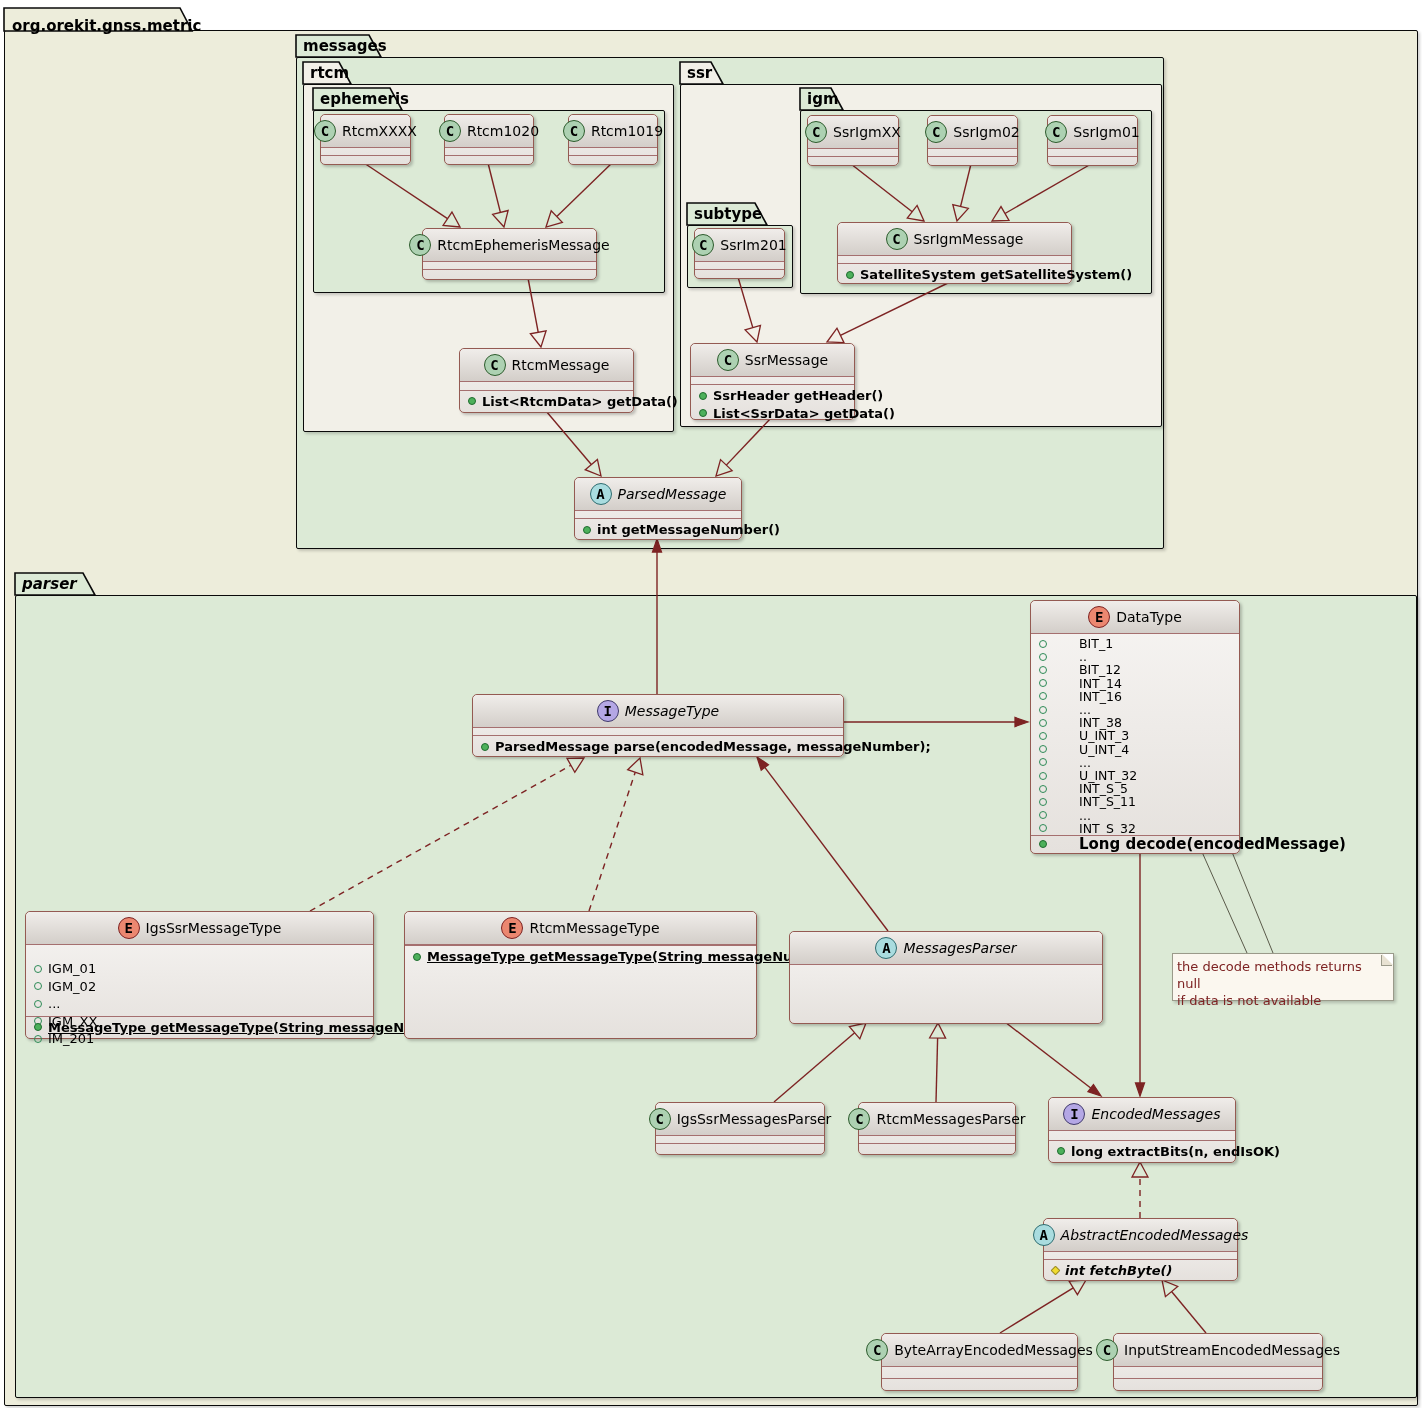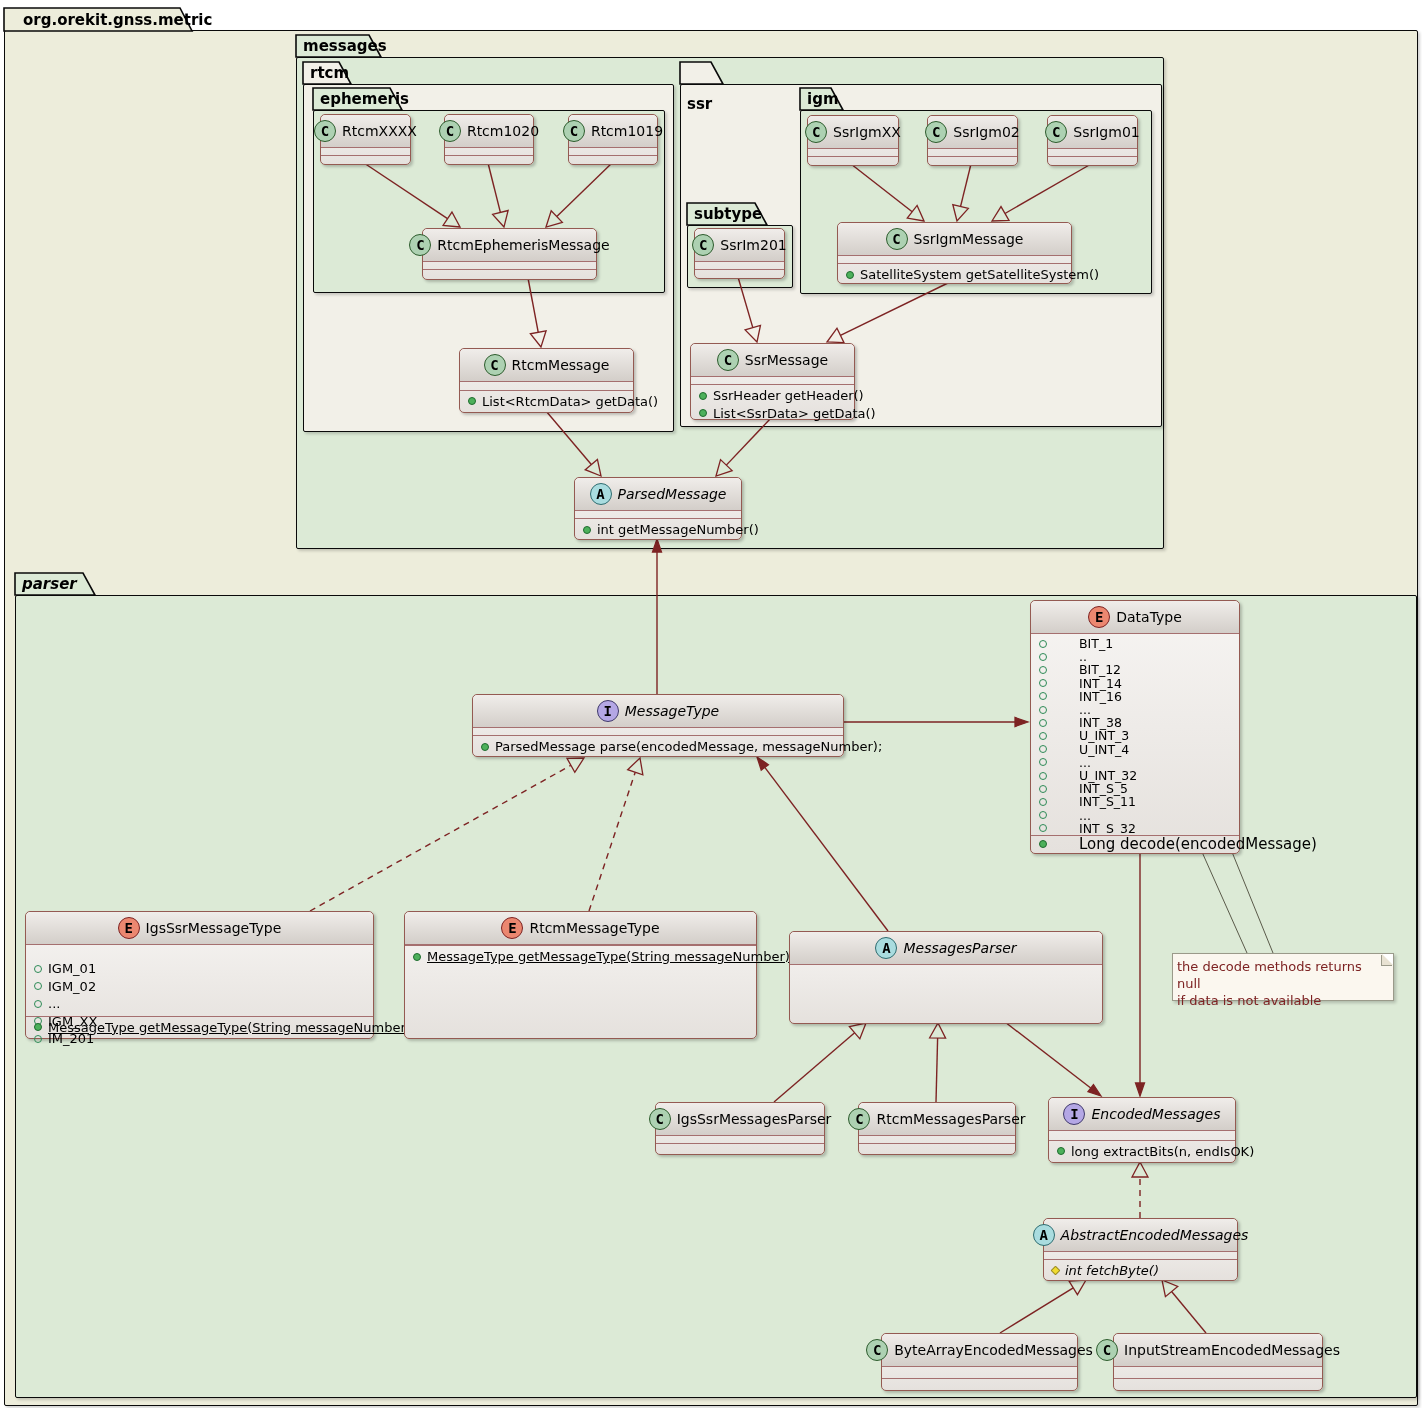--- a/index.html
+++ b/index.html
@@ -10,21 +10,21 @@
   .cls{position:absolute;z-index:10;border:1px solid #945a52;border-radius:5px;display:flex;flex-direction:column;background:linear-gradient(#f7f5f3,#e5e1dd);box-shadow:2px 2px 3px rgba(0,0,0,.22);}
   .hd{display:flex;align-items:center;justify-content:center;gap:6px;padding:4px 7px;border-bottom:1px solid #a56f6f;background:linear-gradient(#f0edea,#d3cec9);border-radius:5px 5px 0 0;min-height:24px;}
   .cn{font-size:14px;white-space:nowrap;}
   .it{font-style:italic;}
   .spot{width:22px;height:22px;border-radius:50%;display:flex;align-items:center;justify-content:center;font:bold 14px "DejaVu Sans Mono",monospace;flex:none;box-sizing:border-box;}
   .sC{background:#add1b2;border:1.4px solid #2d5c2d;}
   .sA{background:#a9dcdf;border:1.4px solid #2e6c70;}
   .sI{background:#b4a7e5;border:1.4px solid #403a6b;}
   .sE{background:#eb8770;border:1.4px solid #7d2323;}
   .attrs{flex:1;min-height:7px;}
-  .mets{border-top:1px solid #a56f6f;min-height:7px;padding:2px 0 2px;}
+  .mets{border-top:1px solid #a56f6f;min-height:7px;padding:2px 0 2px;font-weight:bold;}
   .m{display:flex;align-items:center;gap:6px;padding:1px 8px;font-size:13px;line-height:15.5px;white-space:nowrap;}
   .f .m{font-size:12.5px;line-height:13.2px;padding:0 8px;gap:32px;}
   .ic{width:8px;height:8px;border-radius:50%;flex:none;box-sizing:border-box;}
   .pub{background:#4db05b;border:1px solid #1e6b2e;}
   .fld{border:1.6px solid #2e8b57;background:transparent;}
   .dia{width:7px;height:7px;border-radius:1px;transform:rotate(45deg);background:#f0db30;border:1px solid #9a8a20;flex:none;box-sizing:border-box;}
   .st{text-decoration:underline;}
   .note{position:absolute;z-index:8;background:#fbf7ef;border:1px solid #9a9a8a;box-shadow:2px 2px 3px rgba(0,0,0,.2);padding:4px 4px;font-size:13px;line-height:17px;color:#7d2323;}
   .note .fold{position:absolute;top:0;right:0;width:0;height:0;border-left:11px solid #e8e2d2;border-top:11px solid #fff;filter:drop-shadow(-1px 1px 0 #9a9a8a);}
 </style>
@@ -94,25 +94,25 @@
       <line x1="1140" y1="1218" x2="1140" y2="1177" stroke="#7d2323" stroke-width="1.4" stroke-dasharray="6 5"></line>
       <polygon points="1140,1162 1148,1177 1132,1177" fill="#dcead6" stroke="#7d2323" stroke-width="1.3"></polygon>
       <line x1="1000" y1="1333" x2="1073.230226158665" y2="1287.8697443440785" stroke="#7d2323" stroke-width="1.4"></line>
       <polygon points="1086,1280 1077.4274231421734,1294.6802903927905 1069.0330291751563,1281.0591982953665" fill="#dcead6" stroke="#7d2323" stroke-width="1.3"></polygon>
       <line x1="1206" y1="1333" x2="1171.5813306348025" y2="1291.5411482646484" stroke="#7d2323" stroke-width="1.4"></line>
       <polygon points="1162,1280 1177.7366097092815,1286.4311052594205 1165.4260515603235,1296.6511912698763" fill="#dcead6" stroke="#7d2323" stroke-width="1.3"></polygon>
       <line x1="1202" y1="852" x2="1247" y2="953" stroke="#5a5a4a" stroke-width="1"></line>
       <line x1="1232" y1="852" x2="1273" y2="953" stroke="#5a5a4a" stroke-width="1"></line>
     </svg>
 
-  <div class="plabel" style="left:12px;top:10px;margin-left:11px;">org.orekit.gnss.metric</div>
+  <div class="plabel" style="left:12px;top:16px;">org.orekit.gnss.metric</div>
   <div class="plabel" style="left:303px;top:36px;">messages</div>
   <div class="plabel" style="left:310px;top:63px;">rtcm</div>
   <div class="plabel" style="left:320px;top:89px;">ephemeris</div>
-  <div class="plabel" style="left:687px;top:63px;margin-top:31px;">ssr</div>
+  <div class="plabel" style="left:687px;top:63px;">ssr</div>
   <div class="plabel" style="left:807px;top:89px;">igm</div>
   <div class="plabel" style="left:694px;top:204px;">subtype</div>
   <div class="plabel" style="left:22px;top:574px;font-style:italic;">parser</div>
 
   <div class="cls" style="left:320px;top:114px;width:89px;height:49px;">
     <div class="hd">
         <span class="spot sC">C</span>
         <span class="cn">RtcmXXXX</span>
       </div>
     <div class="attrs"></div>

